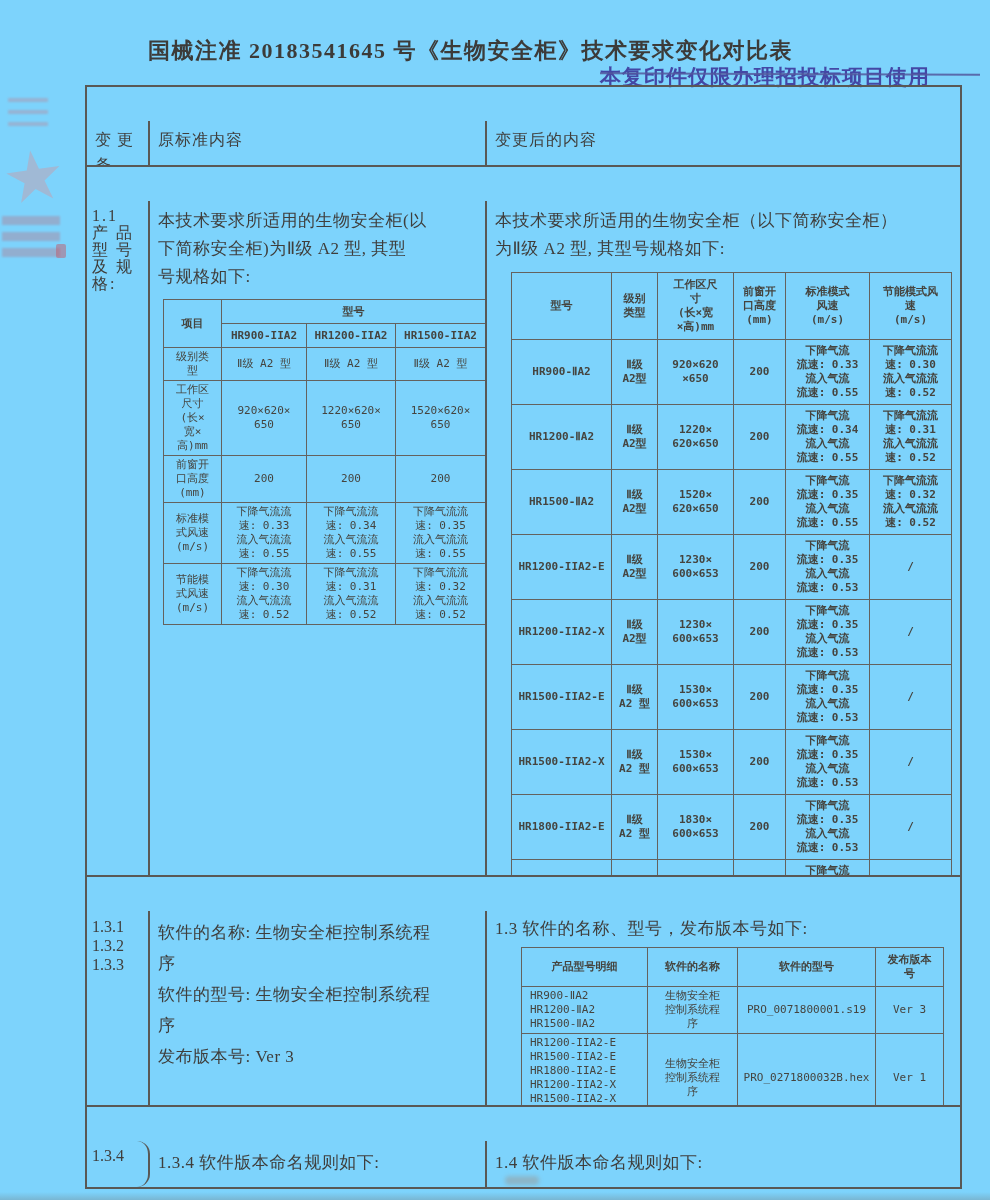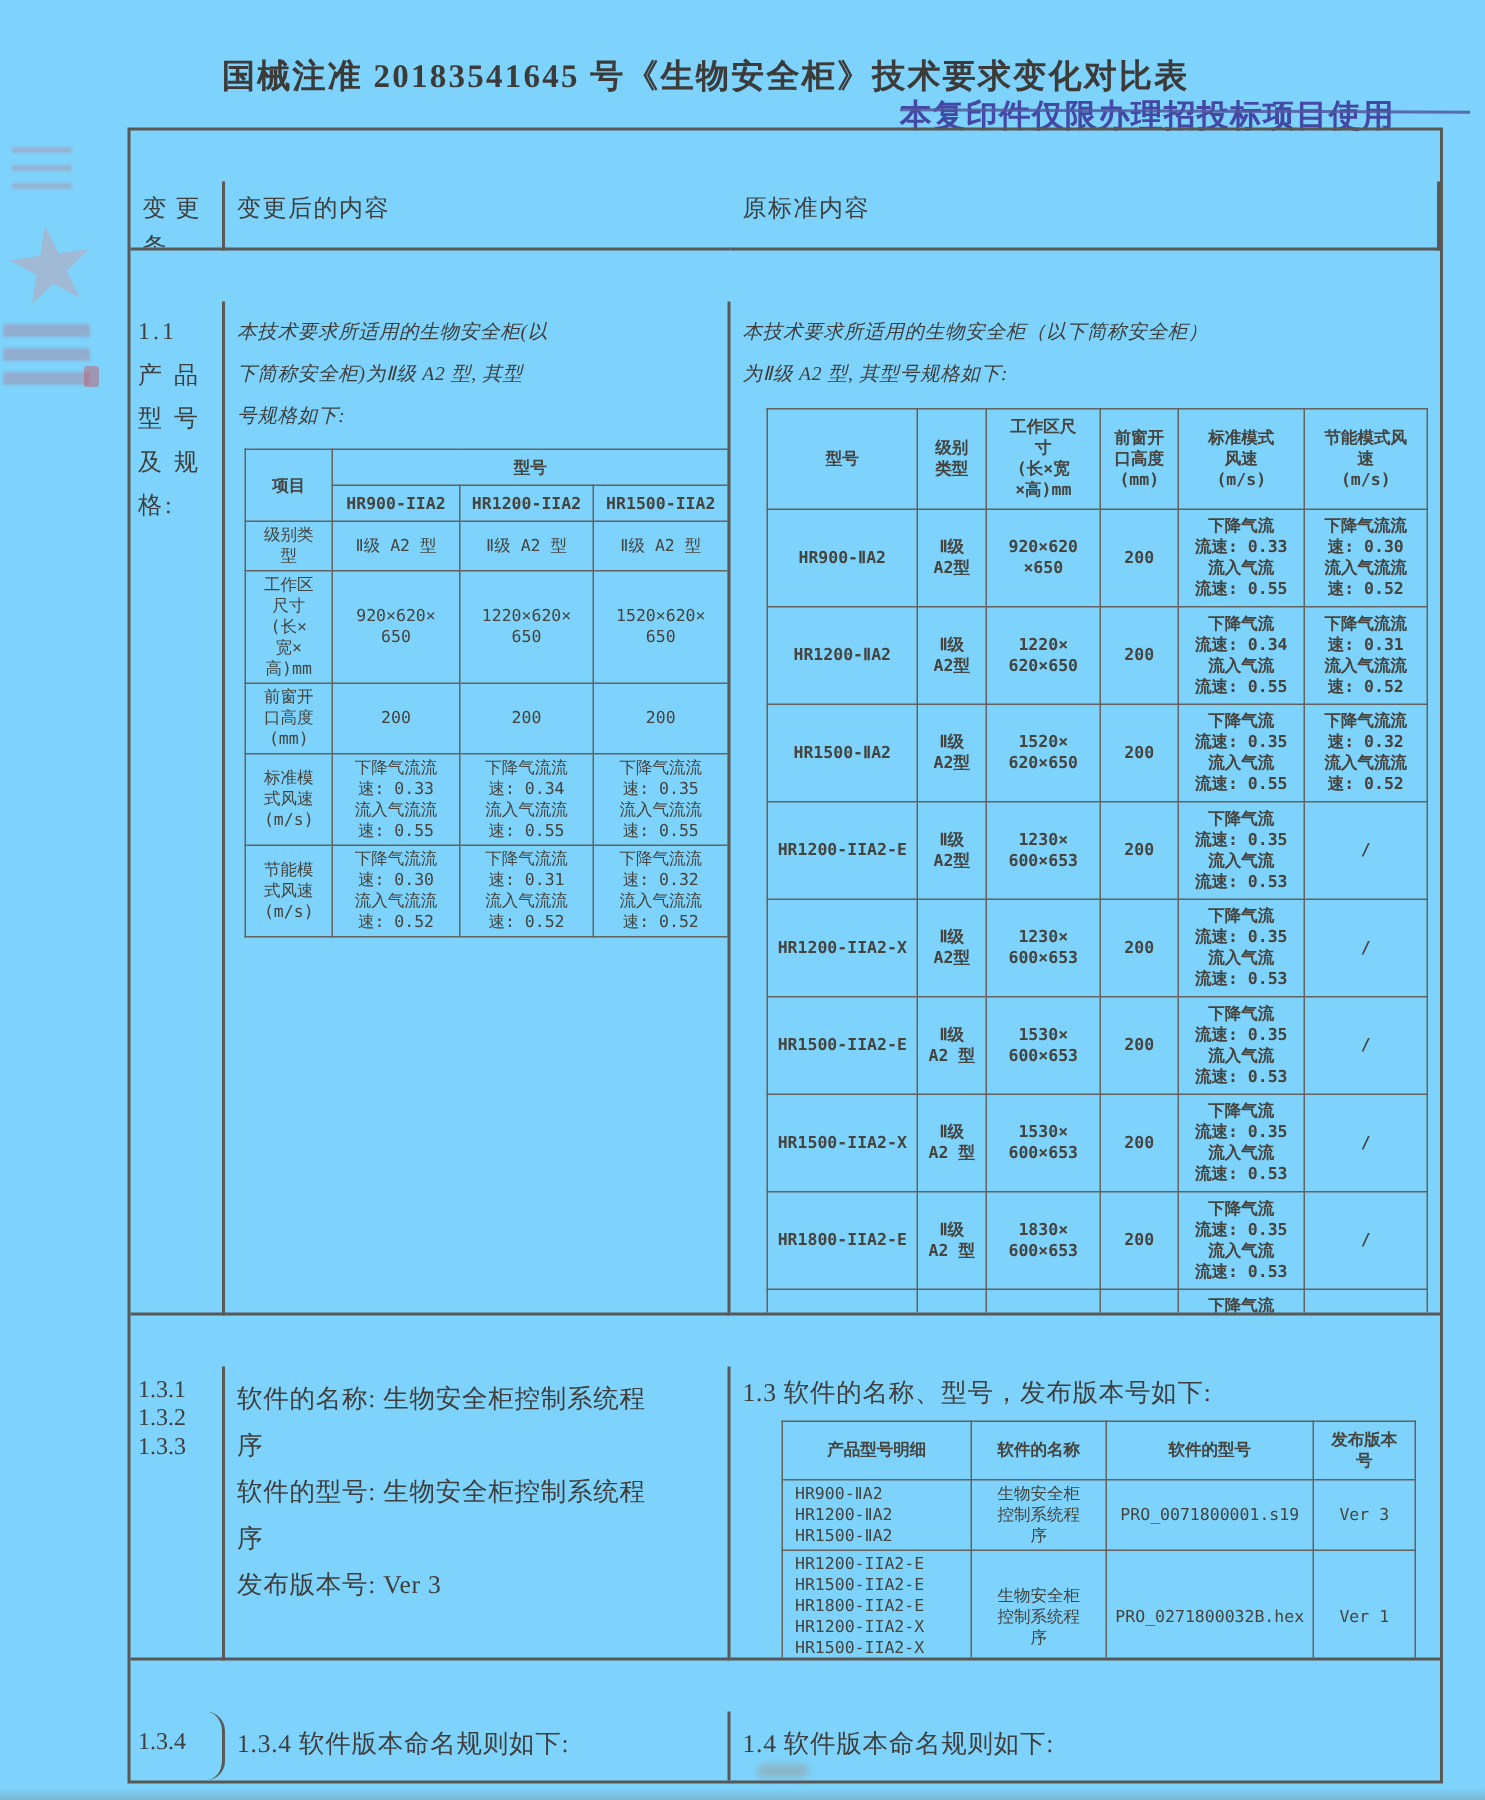--- a/index.html
+++ b/index.html
@@ -14,23 +14,23 @@
   .copy-note{position:absolute;left:600px;top:63px;font-size:21px;font-weight:bold;letter-spacing:1px;color:#4347a5;}
   .copy-strike{position:absolute;left:600px;top:73px;width:380px;height:2.4px;background:rgba(82,88,158,.85);transform:rotate(.25deg);}
 
   
   .outer{position:absolute;left:85px;top:85px;width:873px;height:1100px;
     display:grid;grid-template-columns:63px 337px 473px;grid-template-rows:80px 710px 230px 80px;
     border:2px solid #595855;background:transparent;}
   .ocell{border-right:2px solid #595855;border-bottom:2px solid #595855;padding:6px 8px;box-sizing:border-box;overflow:hidden;margin-top:34px;}
   .ocell.lastcol{border-right:none;}
   .ocell.lastrow{border-bottom:none;}
-  .itemcol{font-size:16px;line-height:29px;letter-spacing:2px;padding-left:5px;padding-right:2px;}
+  .itemcol{font-size:16px;line-height:17px;letter-spacing:2px;padding-left:5px;padding-right:2px;}
   .hdr{font-size:16px;line-height:25px;letter-spacing:1px;}
-  .intro{font-size:13px;line-height:28px;letter-spacing:.5px;font-style:italic;}
+  .intro{font-size:17px;line-height:28px;letter-spacing:.5px;}
   .bodytext{font-size:17px;line-height:31px;letter-spacing:.5px;}
 
   [data-bind]{white-space:pre-line;}
 
   table{border-collapse:collapse;table-layout:fixed;}
   th,td{border:1.6px solid #64625e;font-size:11px;line-height:14px;text-align:center;vertical-align:middle;
     padding:2px 2px;white-space:pre-line;font-family:"DejaVu Sans Mono","Liberation Serif",serif;
     color:#45443f;overflow:hidden;}
   th{font-weight:bold;}
 
@@ -68,22 +68,22 @@
   <div class="stamp-star"></div>
   <div class="stamp-text"></div>
   <div class="stamp-dot"></div>
   <div class="page-smudge"></div>
 
   <div class="outer">
 
     <div class="ocell hdr" data-bind="table.header.items">变 更
 条款、
 项目</div>
+    <div class="ocell hdr" data-bind="table.header.original">原标准内容</div>
     <div class="ocell hdr lastcol" data-bind="table.header.changed">变更后的内容</div>
-    <div class="ocell hdr" data-bind="table.header.original">原标准内容</div>
 
     <div class="ocell itemcol" data-bind="table.r11.item_no">1.1
 产 品
 型 号
 及 规
 格:</div>
 
     <div class="ocell">
       <div class="intro" data-bind="table.r11.orig_intro">本技术要求所适用的生物安全柜(以
 下简称安全柜)为Ⅱ级 A2 型, 其型

